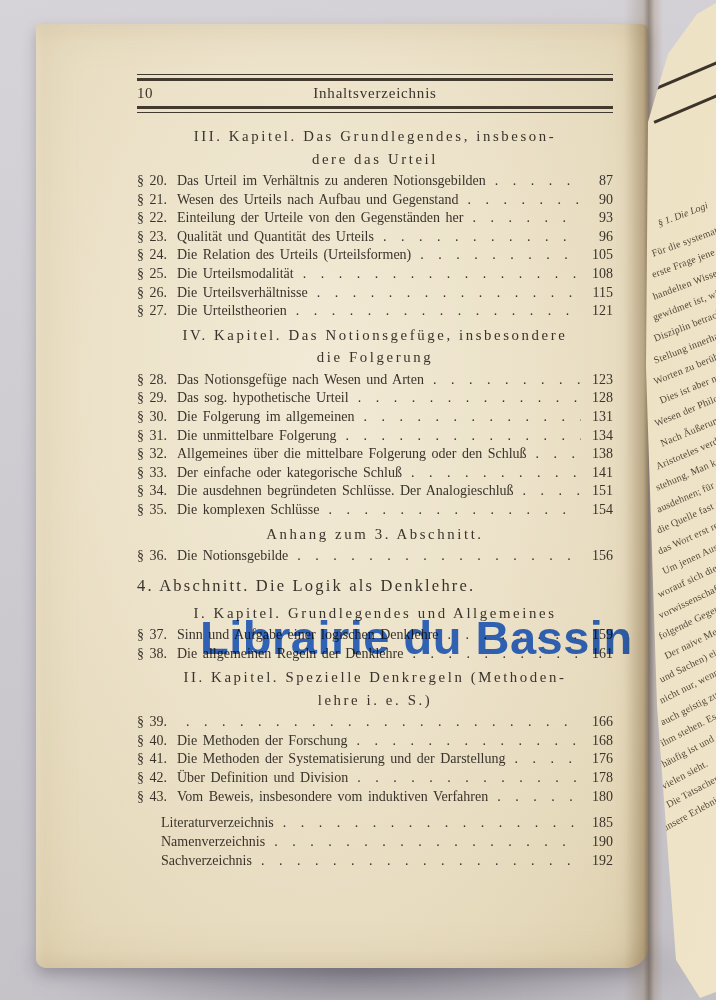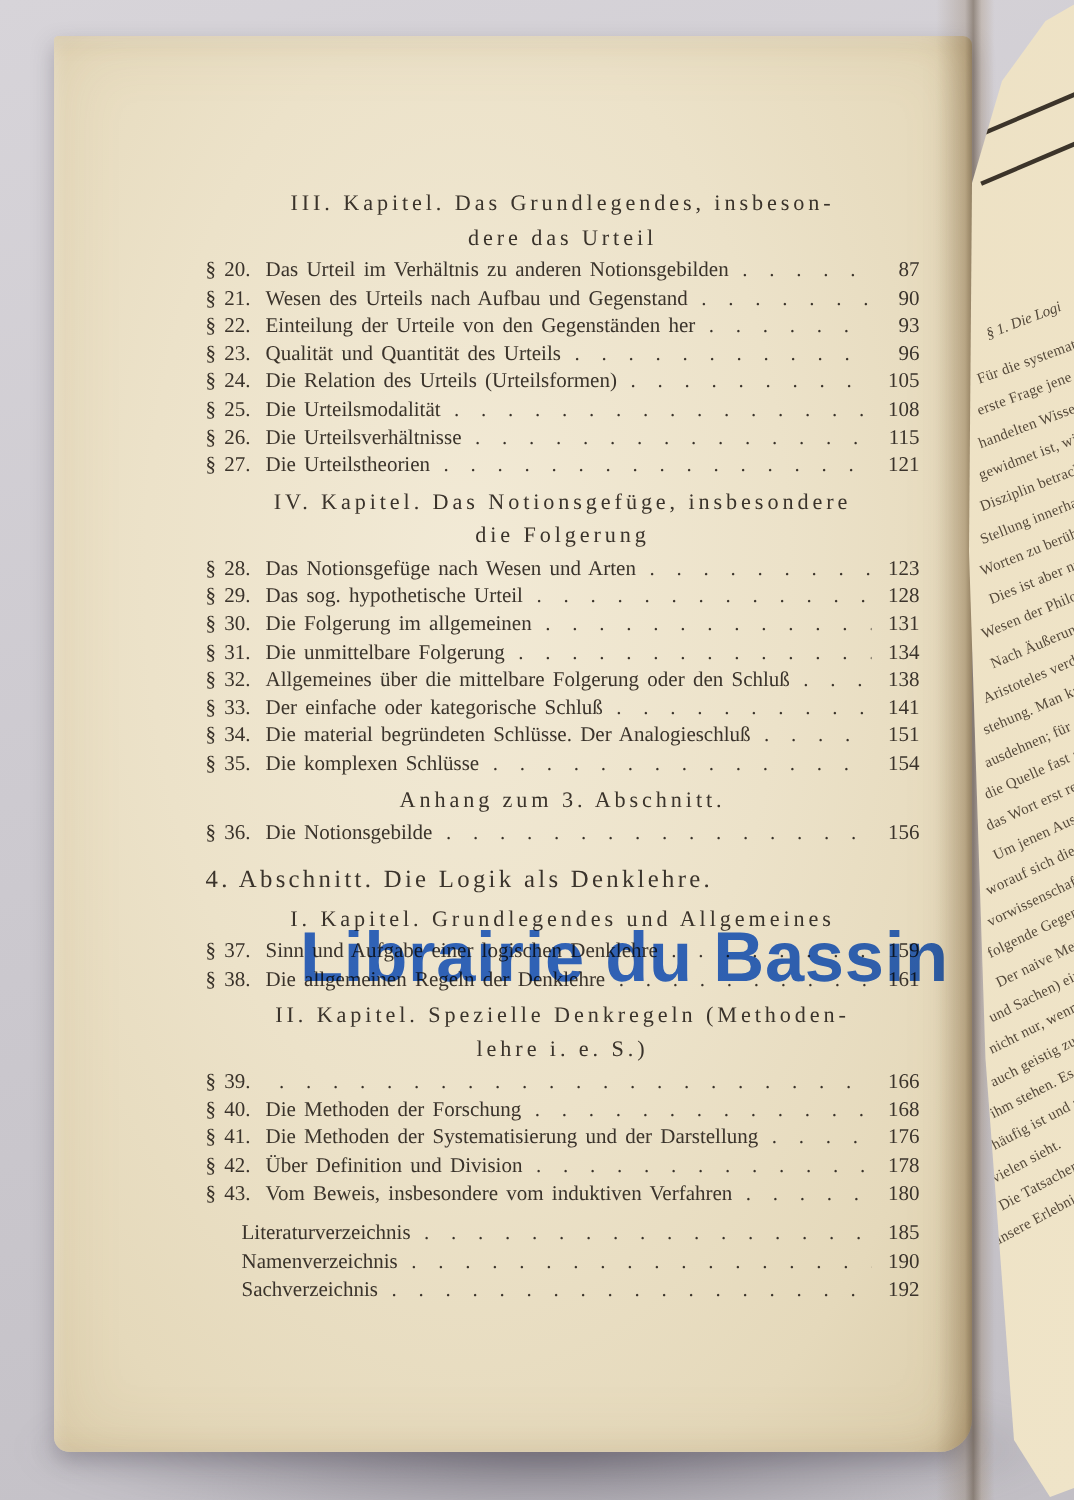--- a/index.html
+++ b/index.html
@@ -65,20 +65,31 @@
 </style>
 </head>
 <body>
 
 <div class="stage">
 
   <div class="book-shadow"></div>
 
   <div class="left-page"></div>
 
+  <div class="page-head ink">
+    <div class="rule thin mb"></div>
+    <div class="rule thick"></div>
+    <div class="head-row">
+      <span class="pageno">10</span>
+      <span class="rhead">Inhaltsverzeichnis</span>
+      <span class="head-sp"></span>
+    </div>
+    <div class="rule thick"></div>
+    <div class="rule thin mt"></div>
+  </div>
 
   <div class="toc ink" id="toc">
       <div class="toc-heading">III. Kapitel. Das Grundlegendes, insbeson-</div>
       <div class="toc-heading" style="margin-top: 0px;">dere das Urteil</div>
       <div class="rows">
         <div class="trow">
           <div class="para">§ 20.</div>
           <div class="ttl">Das Urteil im Verhältnis zu anderen Notionsgebilden</div>
           <div class="leader"> . . . . . . . . . . . . . . . . . . . . . . . . . . . . . . . . . . . . . . . . . . . . . . . . . . . . . . . . . . . .</div>
           <div class="pg">87</div>
@@ -160,21 +171,21 @@
           <div class="pg">138</div>
         </div>
         <div class="trow">
           <div class="para">§ 33.</div>
           <div class="ttl">Der einfache oder kategorische Schluß</div>
           <div class="leader"> . . . . . . . . . . . . . . . . . . . . . . . . . . . . . . . . . . . . . . . . . . . . . . . . . . . . . . . . . . . .</div>
           <div class="pg">141</div>
         </div>
         <div class="trow">
           <div class="para">§ 34.</div>
-          <div class="ttl">Die material begründeten Schlüsse. Der Analogieschluß</div>
+          <div class="ttl">Die ausdehnen begründeten Schlüsse. Der Analogieschluß</div>
           <div class="leader"> . . . . . . . . . . . . . . . . . . . . . . . . . . . . . . . . . . . . . . . . . . . . . . . . . . . . . . . . . . . .</div>
           <div class="pg">151</div>
         </div>
         <div class="trow">
           <div class="para">§ 35.</div>
           <div class="ttl">Die komplexen Schlüsse</div>
           <div class="leader"> . . . . . . . . . . . . . . . . . . . . . . . . . . . . . . . . . . . . . . . . . . . . . . . . . . . . . . . . . . . .</div>
           <div class="pg">154</div>
         </div>
       </div>

